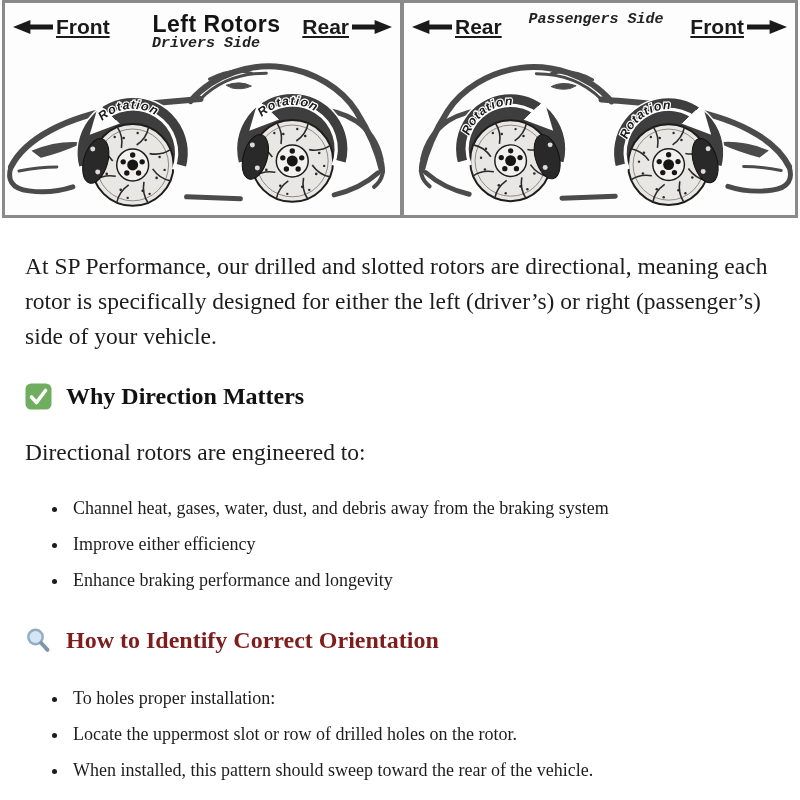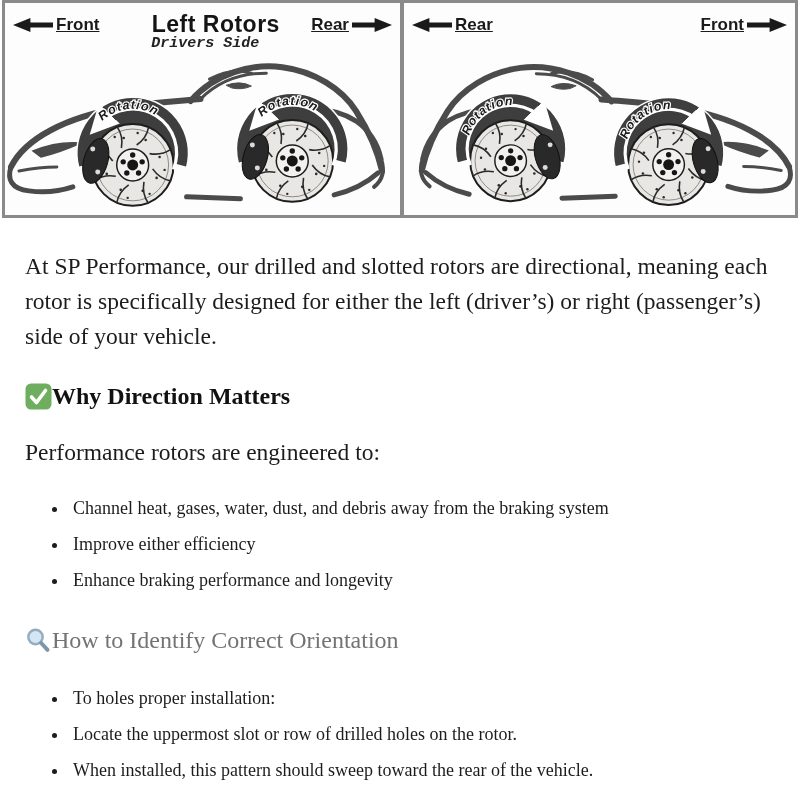--- a/index.html
+++ b/index.html
@@ -4,33 +4,33 @@
 <style>
   * { margin:0; padding:0; box-sizing:border-box; }
   html,body { background:#ffffff; width:800px; font-family:"Liberation Serif", serif; color:#1c1c1c; }
   .page { width:800px; padding:0; }
 
   
   .diagram { display:flex; width:796px; margin:0 0 0 2px; border:3px solid #8a8a8a; background:#fdfdfd; }
   .panel { width:50%; position:relative; }
   .panel + .panel { border-left:4px solid #8a8a8a; }
   .panel-header { display:flex; align-items:flex-start; justify-content:space-between; padding:8px 8px 0 8px; height:52px; }
-  .dir { display:flex; align-items:center; gap:3px; margin-top:4px; font-family:"Liberation Sans", sans-serif; font-weight:bold; font-size:17px; color:#1a1a1a; }
+  .dir { display:flex; align-items:center; gap:3px; margin-top:4px; font-family:"Liberation Sans", sans-serif; font-weight:bold; font-size:21px; color:#1a1a1a; }
   .dir .lbl { text-decoration:underline; }
   .titleblock { text-align:center; line-height:1.05; margin-top:1px; }
   .panel-title { font-family:"Liberation Sans", sans-serif; font-weight:bold; font-size:23px; color:#141414; letter-spacing:0.5px;margin-left:21px; }
   .panel-subtitle { font-family:Liberation Mono, monospace; font-weight:bold; font-style:italic; font-size:15px; color:#222; }
   .car-svg { display:block; width:100%; height:160px; }
 
   
   .content { padding:10px 30px 20px 25px; }
   .intro { font-size:23.5px; line-height:35px; max-width:745px; margin-top:21px; }
-  .sect-head { display:flex; align-items:center; gap:0; margin-top:29px; }
+  .sect-head { display:flex; align-items:center; gap:14px; margin-top:29px; }
   .sect-head .htext { font-size:24px; font-weight:bold; color:#111; }
-  .sect-head.light .htext { font-weight:normal; color:#737373; }
+  .sect-head.light .htext { font-weight:bold; color:#7f1d1d; }
   .lead { font-size:23.5px; line-height:35px; margin-top:25px; }
   ul.blist { margin:21px 0 0 44px; max-width:690px; }
   ul.blist li { font-size:18px; line-height:35px; padding-left:4px; margin-bottom:1px; }
   .icon-wrap { display:inline-flex; width:27px; height:27px; flex:0 0 auto; }
 </style>
 </head>
 <body>
 
 <svg width="0" height="0" style="position:absolute" aria-hidden="true">
   <defs>
@@ -167,20 +167,21 @@
 
     <div class="panel">
       <div class="panel-header">
         <div class="dir">
           <svg width="40" height="16" viewBox="0 0 46 16">
               <polygon points="0,8 20,0 20,5 46,5 46,11 20,11 20,16" fill="#1a1a1a"></polygon>
             </svg>
           <span class="lbl">Rear</span>
         </div>
         <div class="titleblock">
+          <div class="panel-subtitle">Passengers Side</div>
         </div>
         <div class="dir">
           <span class="lbl">Front</span>
           <svg width="40" height="16" viewBox="0 0 46 16">
               <polygon points="46,8 26,0 26,5 0,5 0,11 26,11 26,16" fill="#1a1a1a"></polygon>
             </svg>
         </div>
       </div>
       <svg class="car-svg" viewBox="0 0 396 160">
         <g transform="translate(396,0) scale(-1,1)">
@@ -209,21 +210,21 @@
     <div class="sect-head">
       <span class="icon-wrap">
         <svg viewBox="0 0 27 27" width="27" height="27">
           <rect x="0.5" y="0.5" width="26" height="26" rx="5.5" fill="#6fae5e"></rect>
           <path d="M 6.5 14 L 11.5 19.5 L 20.5 7.5" fill="none" stroke="#ffffff" stroke-width="3.6" stroke-linecap="round" stroke-linejoin="round"></path>
         </svg>
       </span>
       <span class="htext">Why Direction Matters</span>
     </div>
 
-    <p class="lead">Performance rotors are engineered to:</p>
+    <p class="lead">Directional rotors are engineered to:</p>
 
     <ul class="blist">
       <li>Channel heat, gases, water, dust, and debris away from the braking system</li>
       <li>Improve either efficiency</li>
       <li>Enhance braking performance and longevity</li>
     </ul>
 
     <div class="sect-head light">
       <span class="icon-wrap">
         <svg viewBox="0 0 27 27" width="27" height="27">

